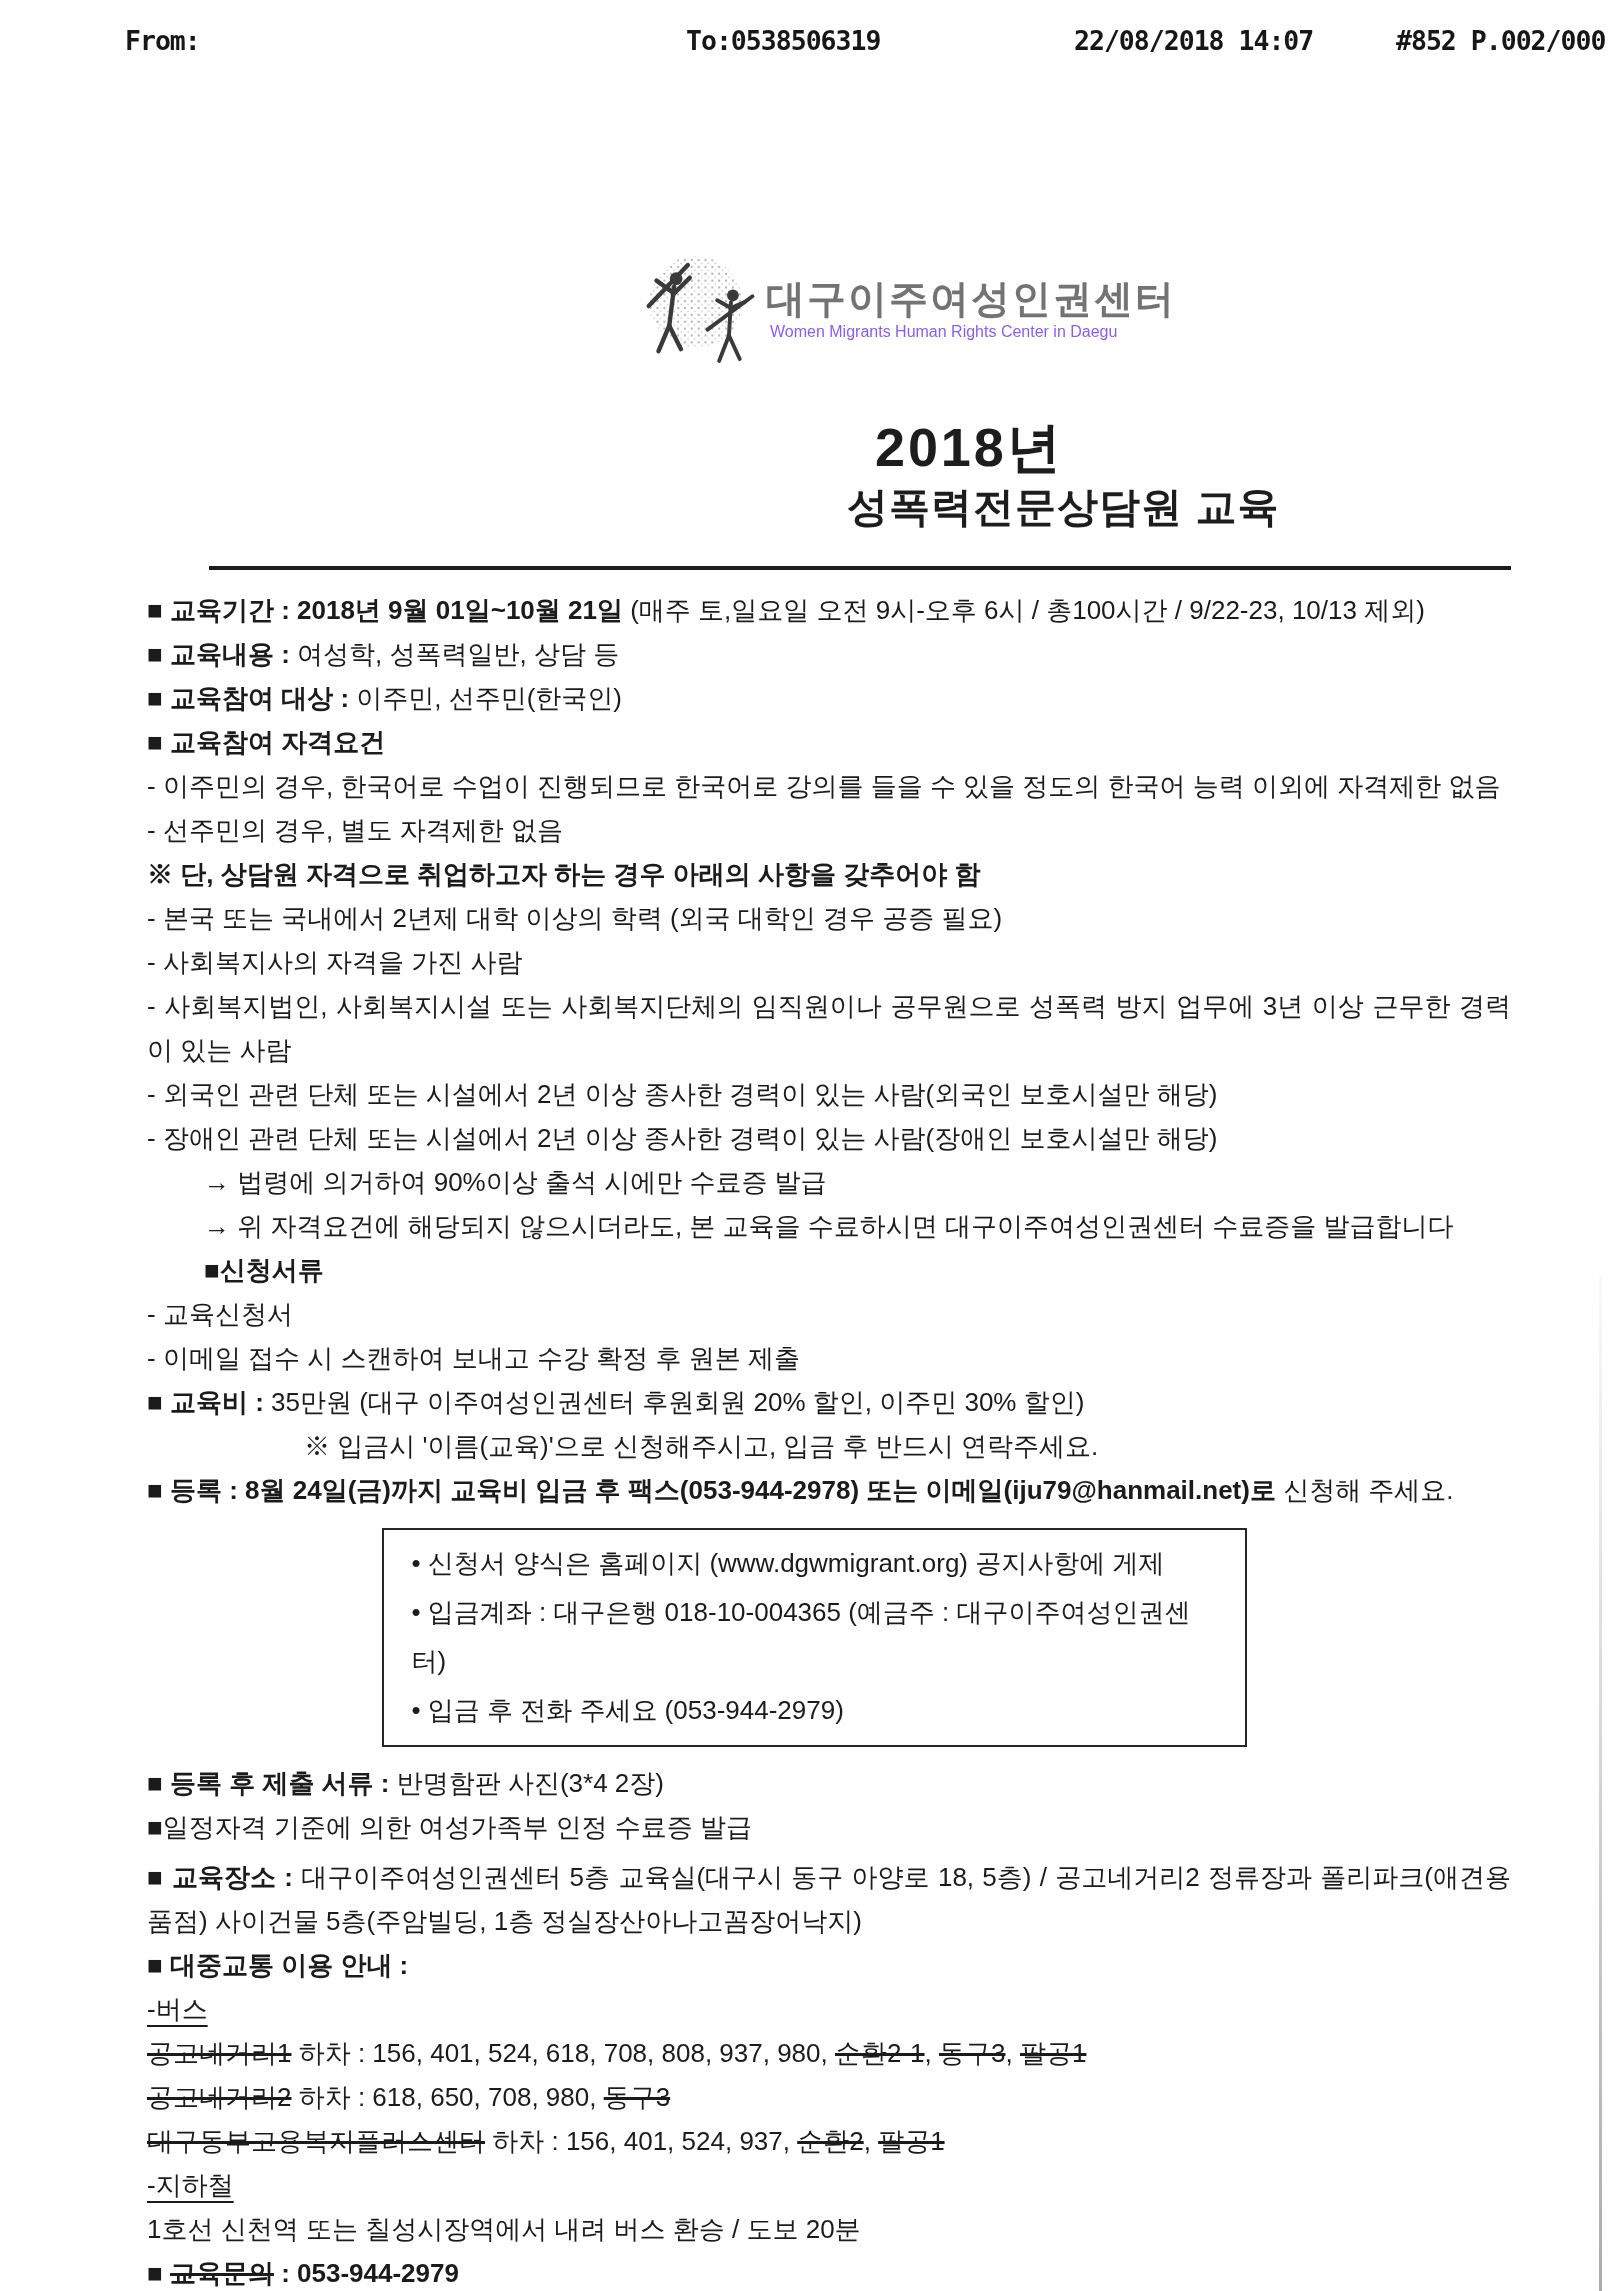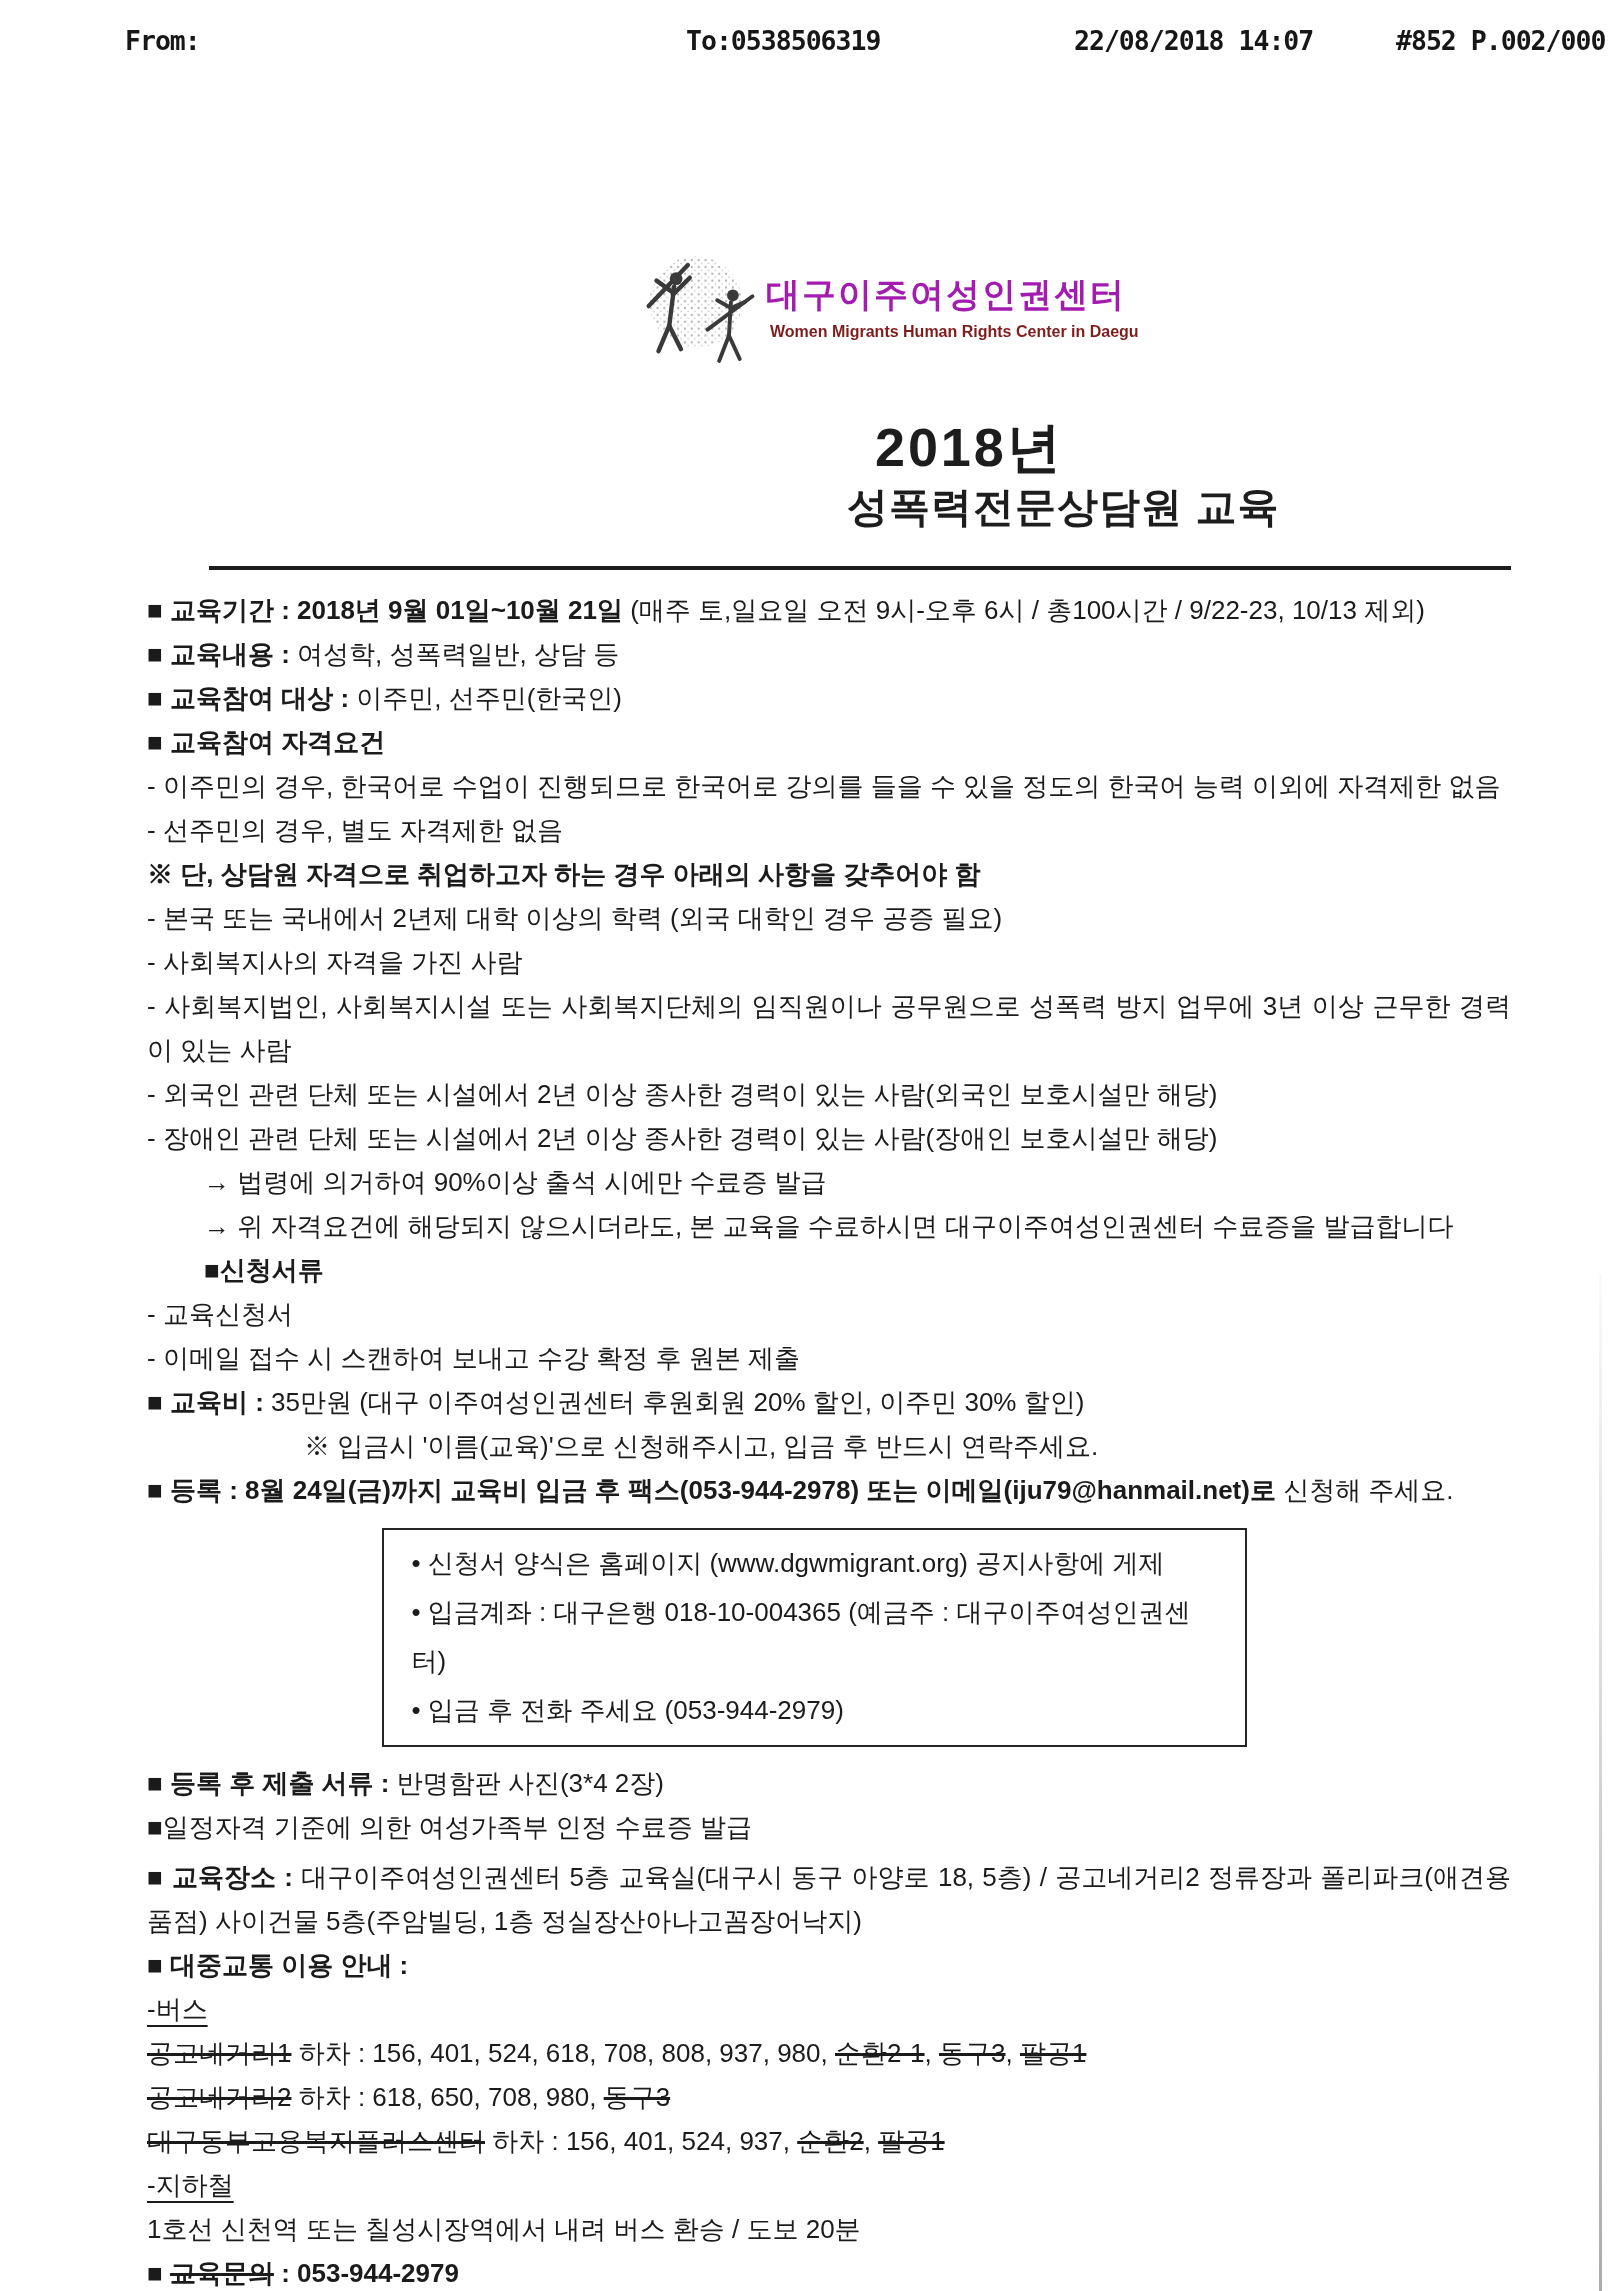--- a/index.html
+++ b/index.html
@@ -10,24 +10,24 @@
   
   .fax-header { position:absolute; top:25px; left:0; width:100%; height:39px;
     font-family:"DejaVu Sans Mono", monospace; font-weight:bold; font-size:26.5px; color:#171717; }
   .fax-header span { position:absolute; top:0; white-space:nowrap; letter-spacing:-1px; }
   .fh-from { left:125px; }
   .fh-to   { left:686px; }
   .fh-dt   { left:1074px; }
   .fh-pg   { left:1396px; width:224px; overflow:hidden; }
   
   .logo-figures { position:absolute; left:635px; top:251px; width:139px; height:118px; }
-  .logo-kr { position:absolute; left:766px; top:272px; font-size:34px; font-weight:800;
-    letter-spacing:2px; color:#a21caf; white-space:nowrap; }
-  .logo-en { position:absolute; left:770px; top:323px; font-size:16px; font-weight:700;
-    color:#7f1d1d; white-space:nowrap; }
+  .logo-kr { position:absolute; left:766px; top:272px; font-size:39px; font-weight:800;
+    letter-spacing:2px; color:#737373; white-space:nowrap; }
+  .logo-en { position:absolute; left:770px; top:323px; font-size:16px; font-weight:400;
+    color:#8b5cf6; white-space:nowrap; }
   
   .title-year { position:absolute; left:875px; top:412px; font-size:54px; font-weight:700;
     letter-spacing:2.9px; color:#1d1d1d; white-space:nowrap; }
   .title-main { position:absolute; left:847px; top:480px; font-size:41px; font-weight:700;
     letter-spacing:1px; color:#1d1d1d; white-space:nowrap; }
   .rule { position:absolute; left:209px; top:566px; width:1302px; height:3.9px; background:#1c1c1c; }
   
   .body-flow { position:absolute; left:147px; top:588px; width:1364px; }
   .line { margin:0; font-size:26px; line-height:44px; color:#1b1b1b; }
   .justify { text-align:justify; }

